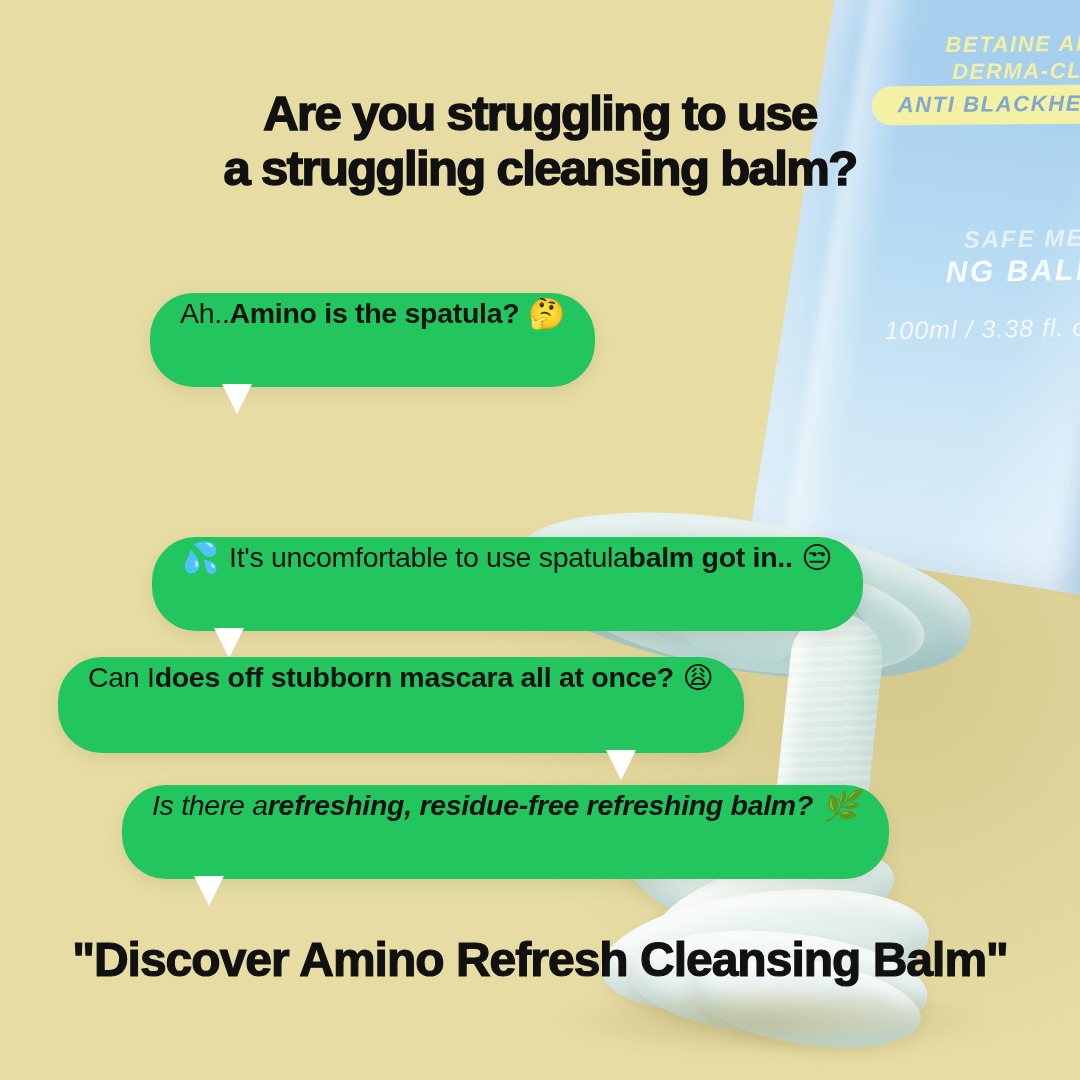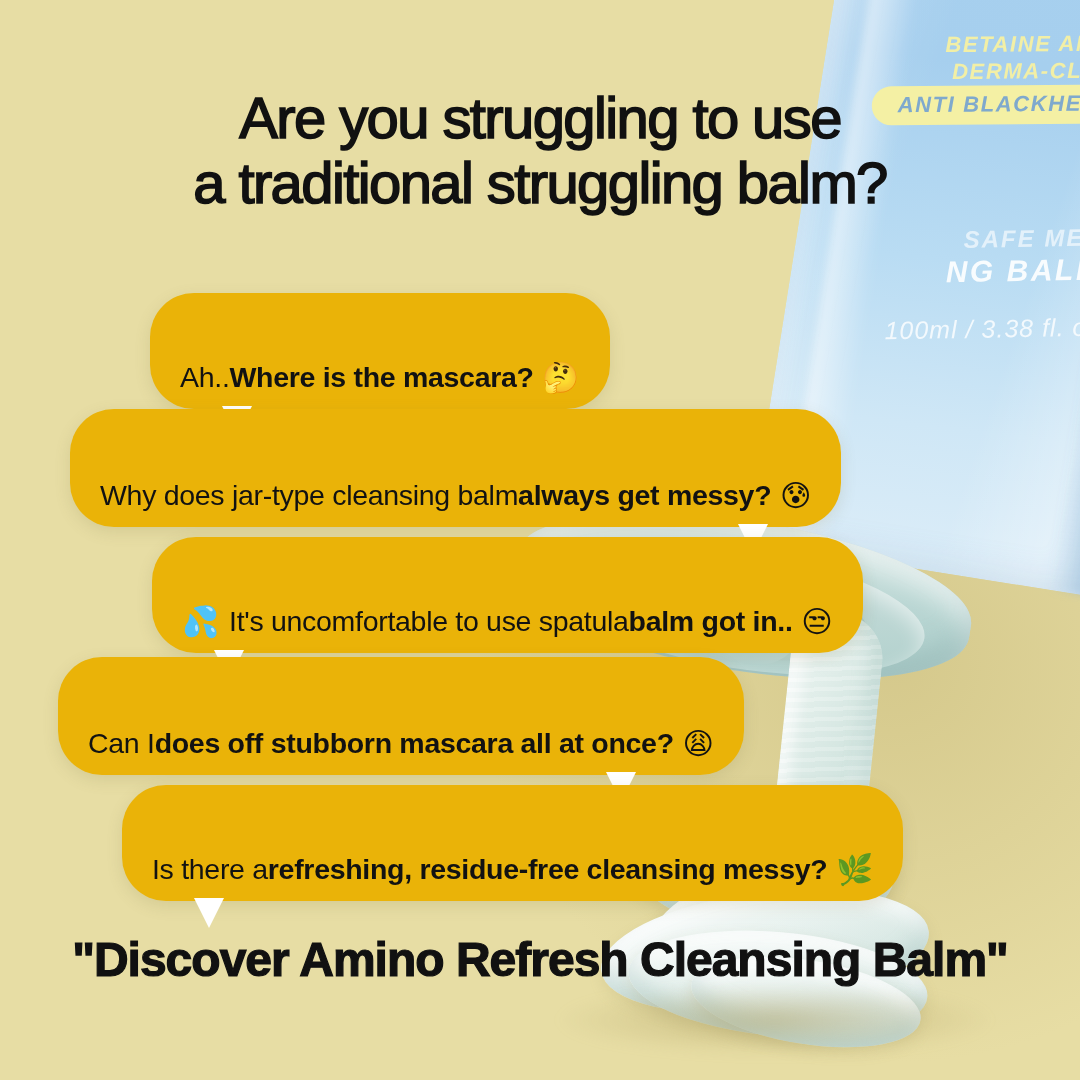--- a/index.html
+++ b/index.html
@@ -146,32 +146,32 @@
   .c1{left:600px;top:892px;width:330px;height:118px;transform:rotate(-7deg);}
   .c2{left:628px;top:932px;width:300px;height:104px;transform:rotate(5deg);}
   .c3{left:648px;top:862px;width:250px;height:92px;transform:rotate(-16deg);}
   .c4{left:690px;top:960px;width:232px;height:84px;transform:rotate(9deg);}
   .c5{left:614px;top:846px;width:190px;height:78px;transform:rotate(24deg);}
 
   
   .headline{
     position:absolute;left:0;top:86px;width:1080px;
     text-align:center;color:#111111;
-    font-weight:400;font-size:58px;line-height:1.12;
+    font-weight:700;font-size:49px;line-height:1.12;
     letter-spacing:-1.6px;
     -webkit-text-stroke:1.6px #111111;
     z-index:5;
   }
   .headline .l2{display:block;}
 
   
   .bubble{
-    position:absolute;background:#eab308;border-radius:44px;
-    display:flex;align-items:flex-end;
-    padding:15px 30px;
+    position:absolute;background:#22c55e;border-radius:44px;
+    display:flex;align-items:flex-start;
+    padding:4px 30px;
     box-shadow:0 5px 16px rgba(120,110,60,.16);
     z-index:6;
     white-space:nowrap;
   }
   .bubble .txt{
     font-size:28.5px;color:#121212;font-weight:400;letter-spacing:-.3px;
     display:flex;align-items:center;gap:0;
   }
   .bubble .txt b{font-weight:800;}
   .emoji{font-size:30px;line-height:1;margin-left:9px;}
@@ -184,21 +184,21 @@
   }
 
   .b1{left:150px;top:293px;height:86px;}
   .b1 .tail{left:72px;}
   .b2{left:70px;top:409px;height:88px;}
   .b2 .tail{left:668px;}
   .b3{left:152px;top:537px;height:86px;}
   .b3 .tail{left:62px;}
   .b4{left:58px;top:657px;height:88px;}
   .b4 .tail{left:548px;}
-  .b5{left:122px;top:785px;height:86px;}
+  .b5{left:122px;top:785px;height:86px;font-style:italic;}
   .b5 .tail{left:72px;}
 
   
   .tagline{
     position:absolute;left:0;top:932px;width:1080px;text-align:center;
     color:#111111;font-weight:800;font-size:48px;letter-spacing:-1px;
     -webkit-text-stroke:1.2px #111111;
     z-index:7;
   }
 </style>
@@ -245,40 +245,32 @@
     <div class="coil c3"></div>
     <div class="coil c1"></div>
     <div class="coil c2"></div>
     <div class="coil c4"></div>
 
     <div class="floor-shadow"></div>
   </div>
 
   <div class="headline">
     <span>Are you struggling to use</span>
-    <span class="l2">a traditional struggling balm?</span>
+    <span class="l2">a struggling cleansing balm?</span>
   </div>
 
   <div class="bubble b1">
     <span class="txt">
       <span>Ah.. </span>
-        <b>Where is the mascara?</b>
+        <b>Amino is the spatula?</b>
         <span class="emoji">🤔</span>
     </span>
     <span class="tail"></span>
   </div>
 
-  <div class="bubble b2">
-    <span class="txt">
-      <span>Why does jar-type cleansing balm </span>
-        <b>always get messy?</b>
-        <span class="emoji">😰</span>
-    </span>
-    <span class="tail"></span>
-  </div>
 
   <div class="bubble b3">
     <span class="txt">
       <span class="emoji lead">💦</span>
         <span>It's uncomfortable to use spatula </span>
         <b>balm got in..</b>
         <span class="emoji">😒</span>
     </span>
     <span class="tail"></span>
   </div>
@@ -288,21 +280,21 @@
       <span>Can I </span>
         <b>does off stubborn mascara all at once?</b>
         <span class="emoji">😩</span>
     </span>
     <span class="tail"></span>
   </div>
 
   <div class="bubble b5">
     <span class="txt">
       <span>Is there a </span>
-        <b>refreshing, residue-free cleansing messy?</b>
+        <b>refreshing, residue-free refreshing balm?</b>
         <span class="emoji">🌿</span>
     </span>
     <span class="tail"></span>
   </div>
 
   <div class="tagline">"Discover Amino Refresh Cleansing Balm"</div>
 
 </div>
 
 </body></html>

